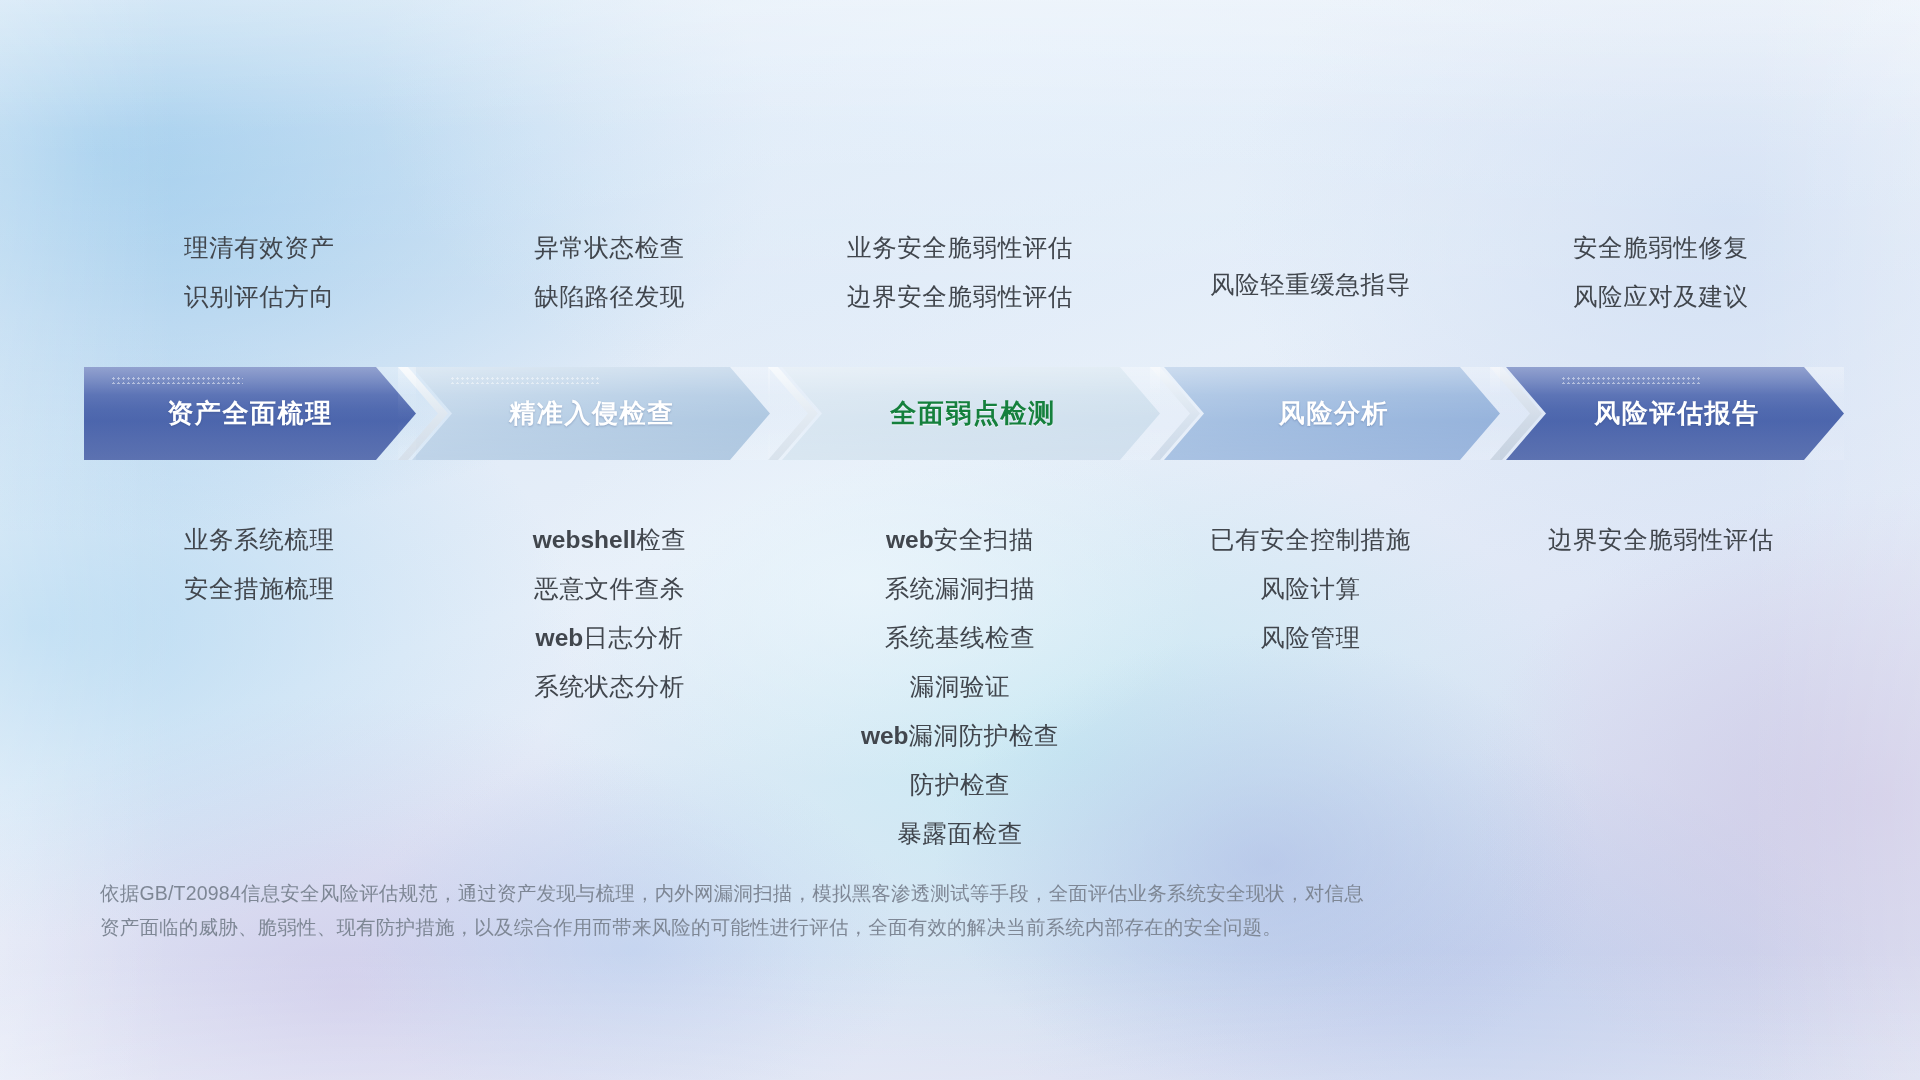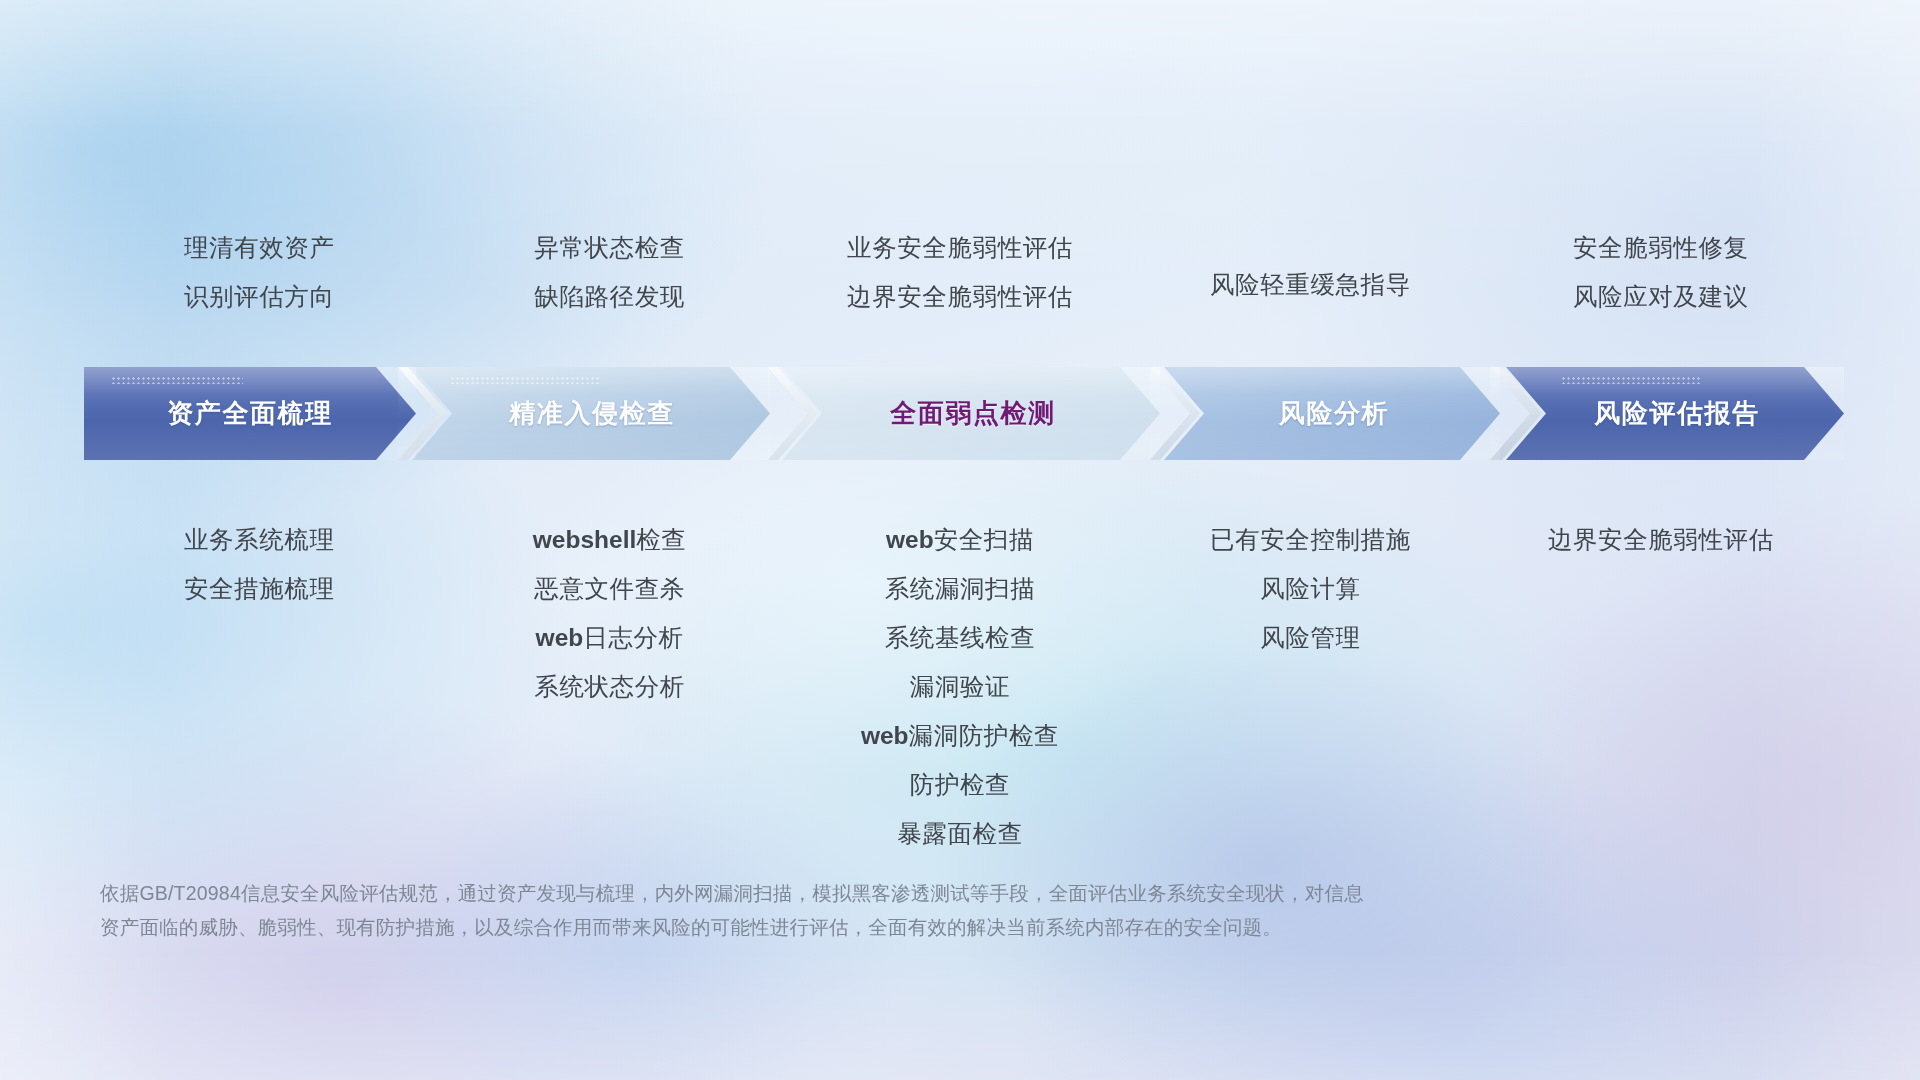--- a/index.html
+++ b/index.html
@@ -103,21 +103,21 @@
     font-weight: bold;
     letter-spacing: 1.6px;
     white-space: nowrap;
     z-index: 3;
   }
   .arrow .label.white {
     color: #ffffff;
     text-shadow: 0 1px 2px rgba(40,60,110,0.28);
   }
   .arrow .label.blue {
-    color: #701a75;
+    color: #15803d;
     text-shadow: 0 1px 1px rgba(255,255,255,0.75);
   }
   
   .sheen {
     position: absolute; inset: 0; z-index: 2; pointer-events: none;
     background:
       linear-gradient(to bottom, rgba(255,255,255,0.30) 0%, rgba(255,255,255,0.05) 30%, rgba(255,255,255,0) 58%, rgba(255,255,255,0.10) 100%);
   }
   .dots {
     position: absolute; z-index: 2; pointer-events: none;

